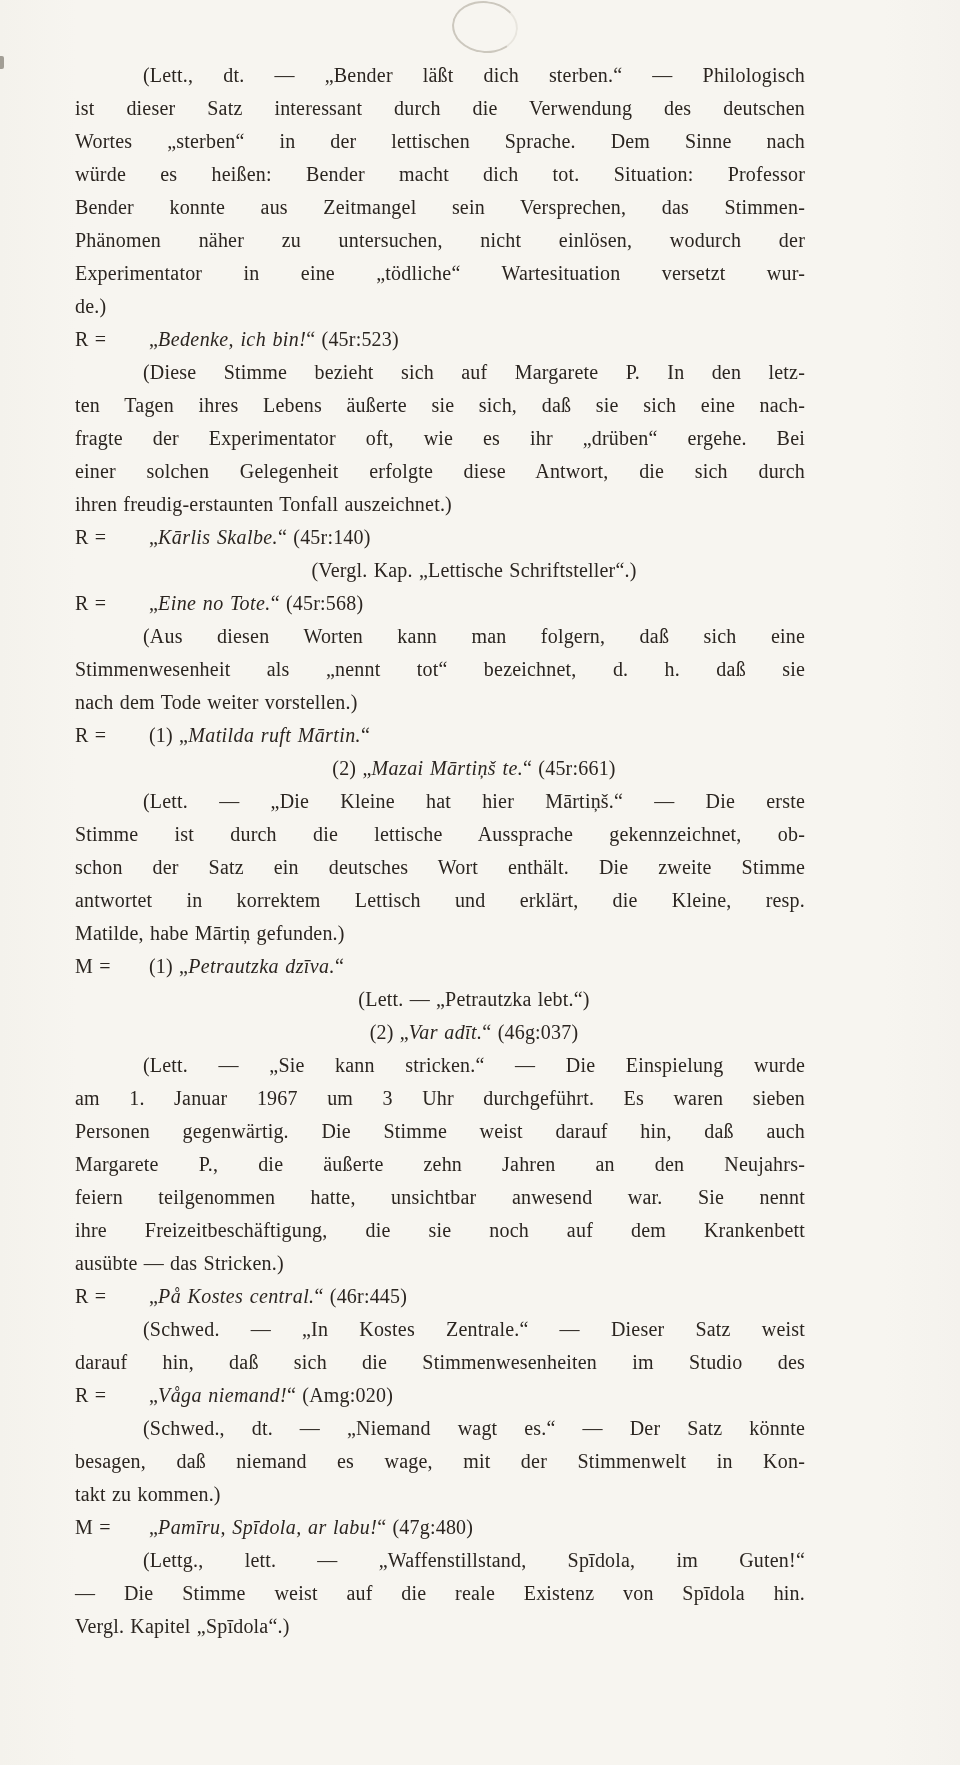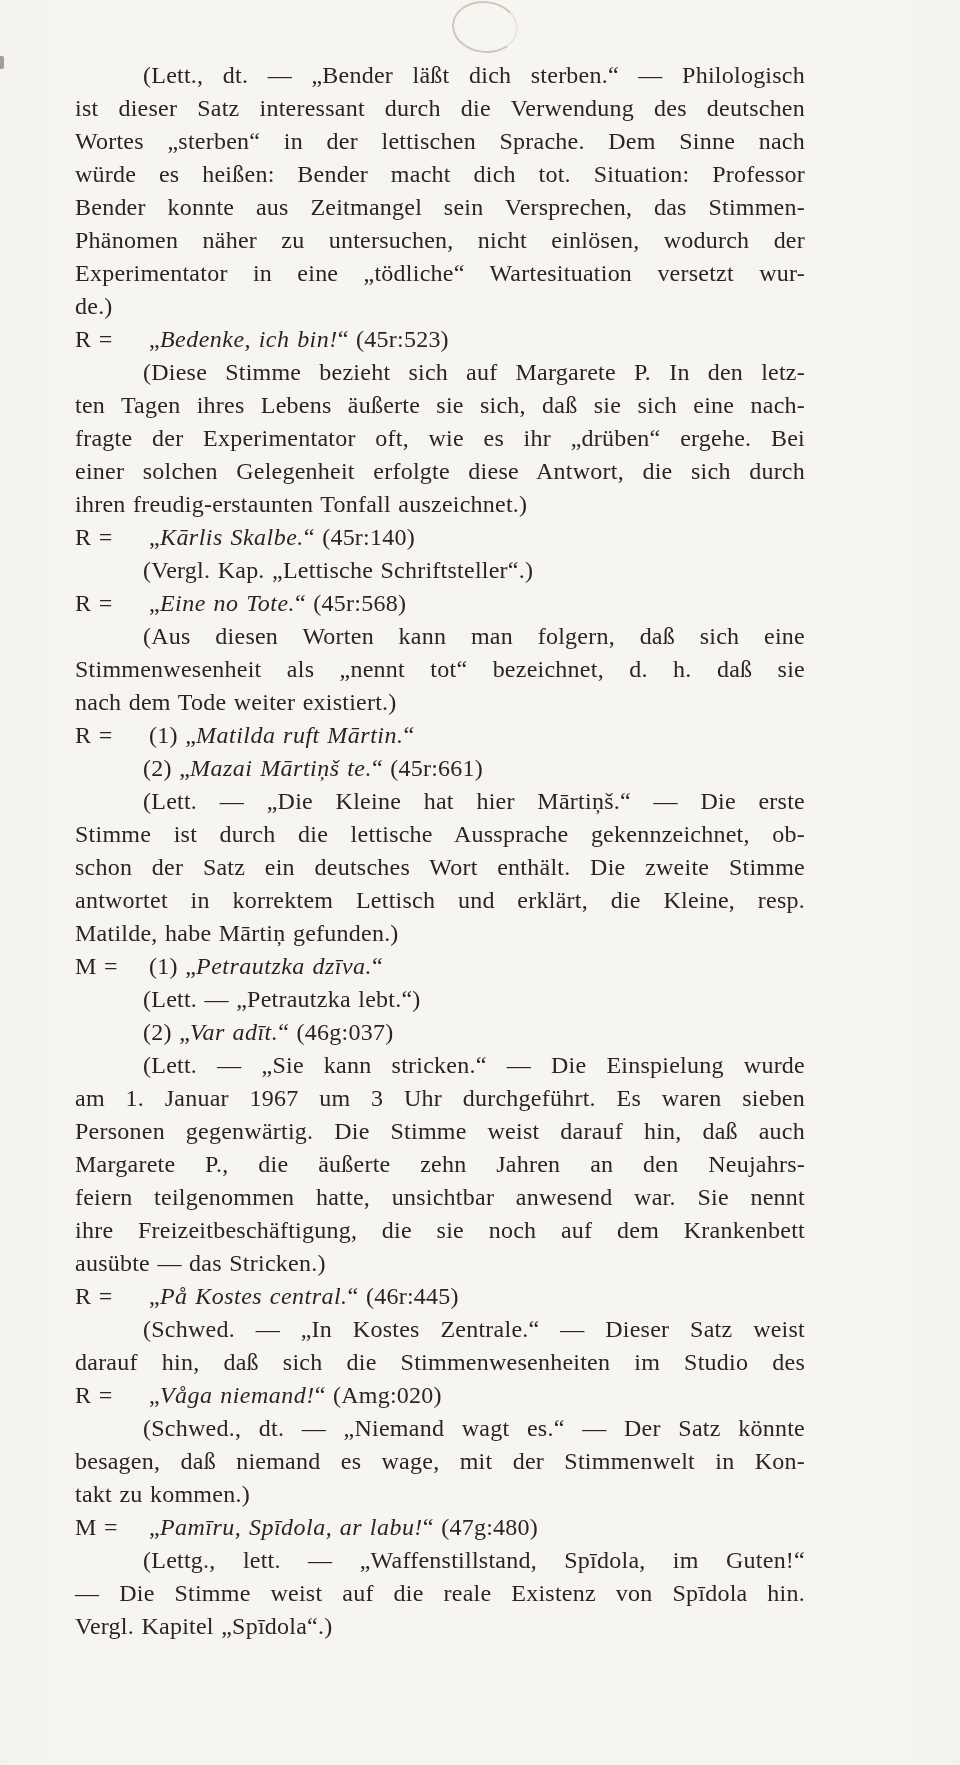--- a/index.html
+++ b/index.html
@@ -18,34 +18,35 @@
     color: #2b2520;
     overflow: hidden;
   }
   .text-block {
     position: absolute;
     left: 75px;
     top: 59px;
     width: 730px;
   }
   .line {
-    font-size: 24px;
+    font-size: 20px;
     height: 33px;
     line-height: 33px;
     word-spacing: 0.05em;
     letter-spacing: 0.01em;
     white-space: normal;
   }
   .line.justify {
     text-align: justify;
     text-align-last: justify;
     text-justify: inter-word;
   }
   .line.indent {
     padding-left: 68px;
+    text-align: center;
   }
   .label {
     display: inline-block;
     width: 74px;
   }
   em.q {
     letter-spacing: 0.02em;
   }
   
   .artifact-oval {
@@ -89,21 +90,21 @@
       <div class="line justify indent">(Diese Stimme bezieht sich auf Margarete P. In den letz-</div>
       <div class="line justify">ten Tagen ihres Lebens äußerte sie sich, daß sie sich eine nach-</div>
       <div class="line justify">fragte der Experimentator oft, wie es ihr „drüben“ ergehe. Bei</div>
       <div class="line justify">einer solchen Gelegenheit erfolgte diese Antwort, die sich durch</div>
       <div class="line">ihren freudig-erstaunten Tonfall auszeichnet.)</div>
       <div class="line"><span class="label">R =</span><span>„<em class="q">Kārlis Skalbe.</em>“ (45r:140)</span></div>
       <div class="line indent">(Vergl. Kap. „Lettische Schriftsteller“.)</div>
       <div class="line"><span class="label">R =</span><span>„<em class="q">Eine no Tote.</em>“ (45r:568)</span></div>
       <div class="line justify indent">(Aus diesen Worten kann man folgern, daß sich eine</div>
       <div class="line justify">Stimmenwesenheit als „nennt tot“ bezeichnet, d. h. daß sie</div>
-      <div class="line">nach dem Tode weiter existiert.)</div>
+      <div class="line">nach dem Tode weiter vorstellen.)</div>
       <div class="line"><span class="label">R =</span><span>(1) „<em class="q">Matilda ruft Mārtin.</em>“</span></div>
       <div class="line indent">(2) „<em class="q">Mazai Mārtiņš te.</em>“ (45r:661)</div>
       <div class="line justify indent">(Lett. — „Die Kleine hat hier Mārtiņš.“ — Die erste</div>
       <div class="line justify">Stimme ist durch die lettische Aussprache gekennzeichnet, ob-</div>
       <div class="line justify">schon der Satz ein deutsches Wort enthält. Die zweite Stimme</div>
       <div class="line justify">antwortet in korrektem Lettisch und erklärt, die Kleine, resp.</div>
       <div class="line">Matilde, habe Mārtiņ gefunden.)</div>
       <div class="line"><span class="label">M =</span><span>(1) „<em class="q">Petrautzka dzīva.</em>“</span></div>
       <div class="line indent">(Lett. — „Petrautzka lebt.“)</div>
       <div class="line indent">(2) „<em class="q">Var adīt.</em>“ (46g:037)</div>

